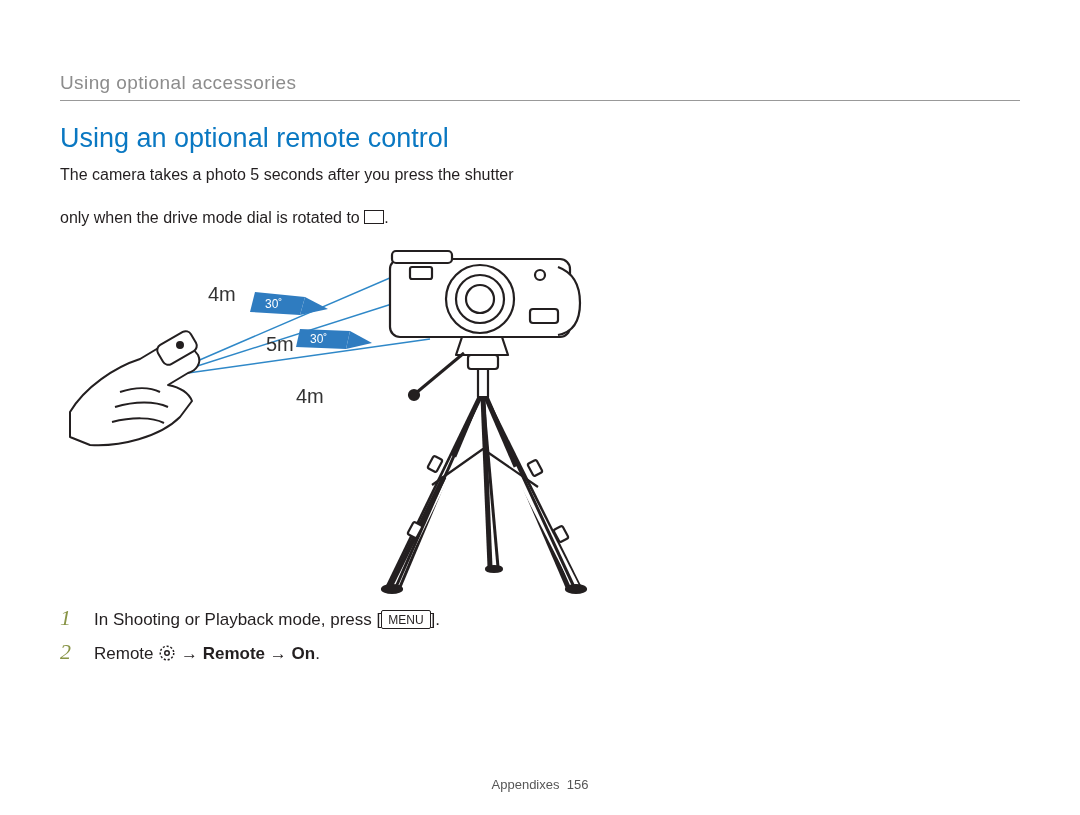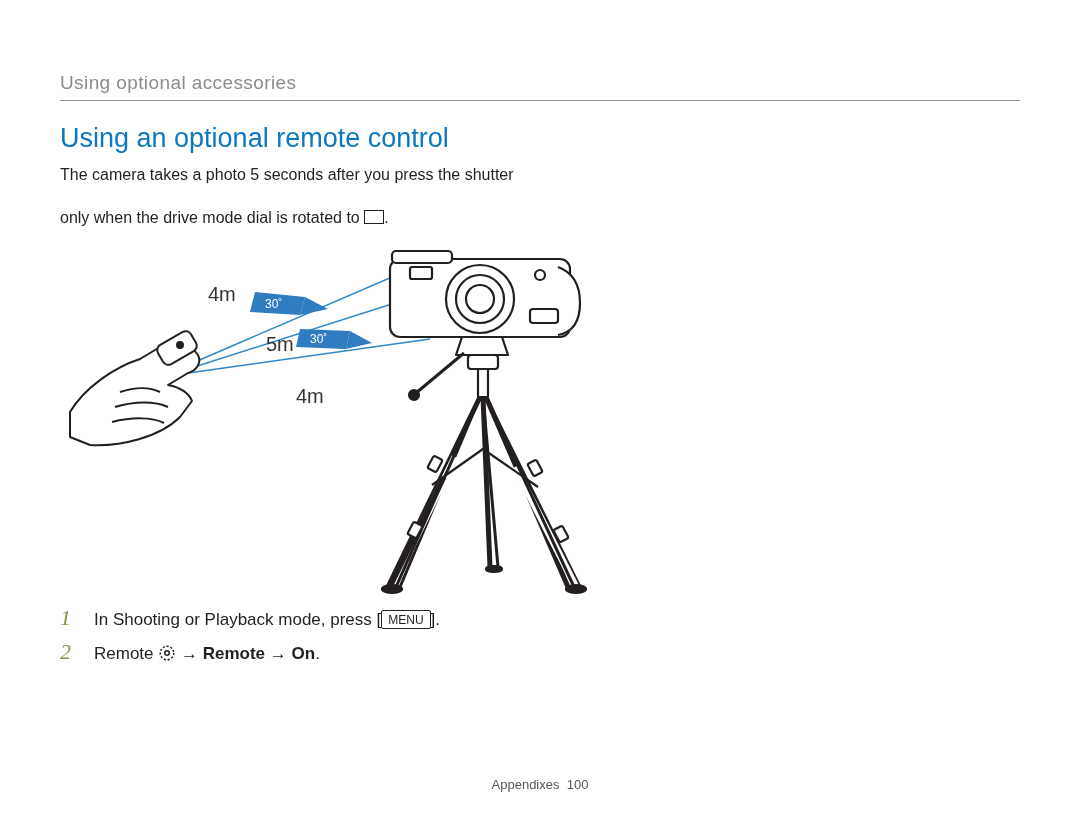--- a/index.html
+++ b/index.html
@@ -240,15 +240,15 @@
                 <path d="M12 8a4 4 0 100 8 4 4 0 000-8zm0 6a2 2 0 110-4 2 2 0 010 4z"></path>
                 <path d="M21 13v-2l-2.3-.4a7 7 0 00-.5-1.3l1.4-1.9-1.4-1.4-1.9 1.4a7 7 0 00-1.3-.5L14.6 3h-2l-.4 2.3a7 7 0 00-1.3.5L9 4.4 7.6 5.8 9 7.7a7 7 0 00-.5 1.3L6.2 9.4v2l2.3.4c.1.5.3.9.5 1.3l-1.4 1.9 1.4 1.4 1.9-1.4c.4.2.8.4 1.3.5l.4 2.3h2l.4-2.3c.5-.1.9-.3 1.3-.5l1.9 1.4 1.4-1.4-1.4-1.9c.2-.4.4-.8.5-1.3L21 13z" opacity="0.0"></path>
                 <circle cx="12" cy="12" r="9" fill="none" stroke="#231f20" stroke-width="2" stroke-dasharray="2.8 2.4"></circle>
               </g>
             </svg></span><span class="arrow"> → </span><b>Remote</b><span class="arrow"> → </span><b>On</b><span>.</span>
       </span>
     </div>
   </div>
 
   <div class="footer">
-    <span>Appendixes</span>&nbsp;&nbsp;<span>100</span>
+    <span>Appendixes</span>&nbsp;&nbsp;<span>156</span>
   </div>
 </div>
 
 </body></html>

